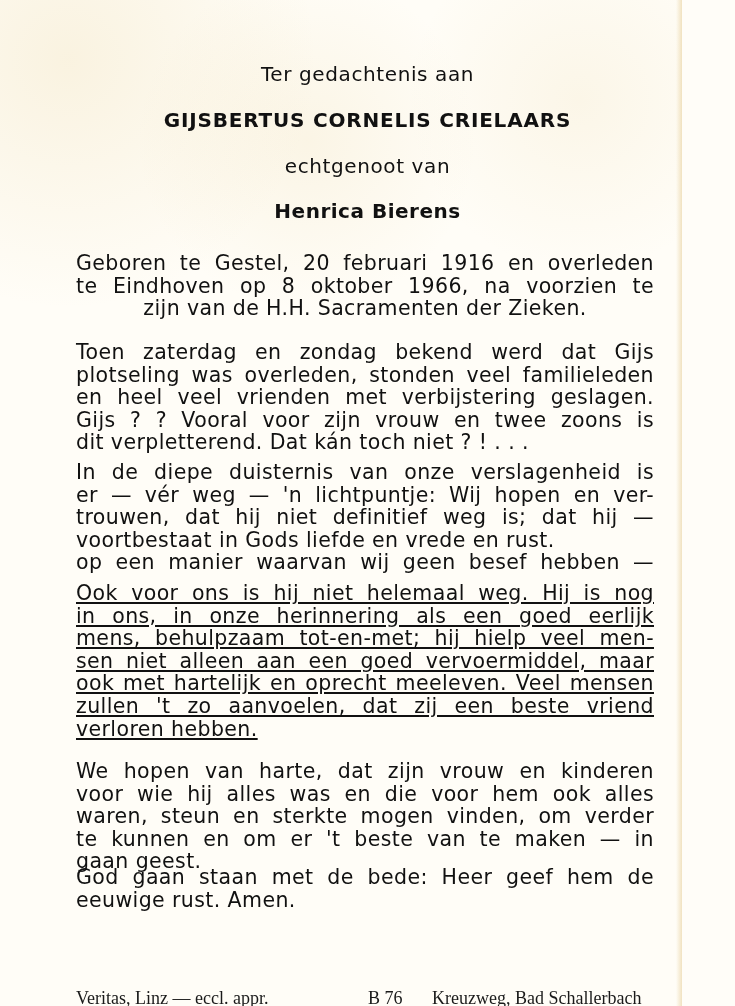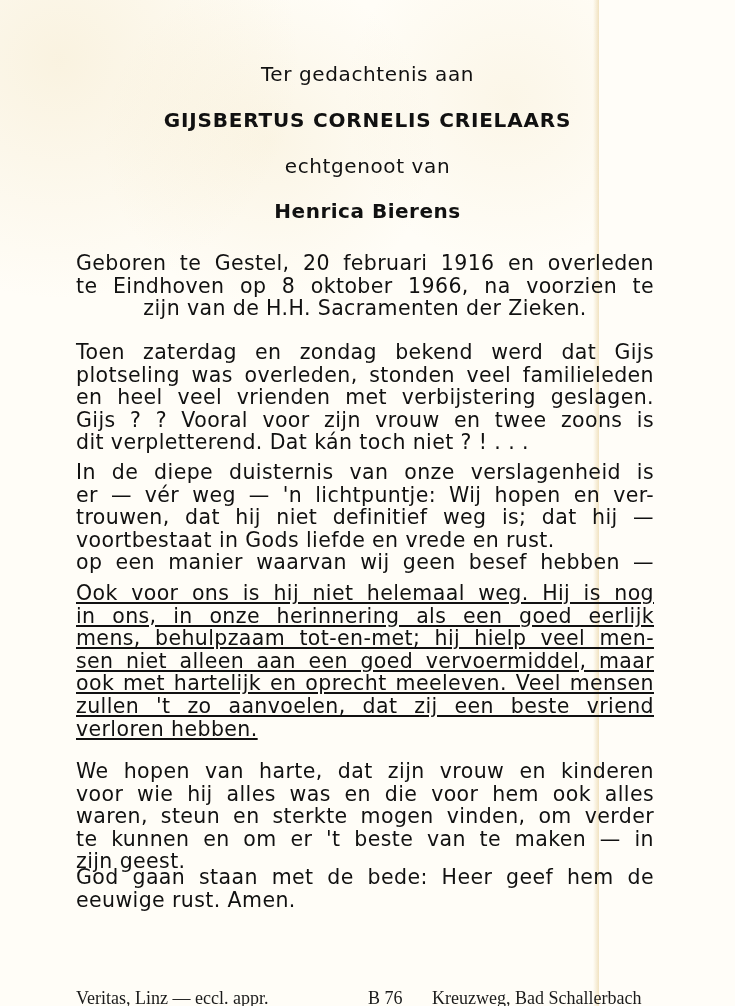--- a/index.html
+++ b/index.html
@@ -11,26 +11,27 @@
       height: 1006px;
       overflow: hidden;
       background: #fffdf8;
       position: relative;
       font-family: "DejaVu Sans", sans-serif;
       color: #111;
     }
     .card {
       position: absolute;
       left: 0; top: 0;
-      width: 599px; height: 1006px;
+      width: 654px; height: 1006px;
       background:
         radial-gradient(circle at 10% 6%, rgba(225,195,120,0.18) 0, rgba(255,255,255,0) 22%),
         radial-gradient(circle at 45% 14%, rgba(225,195,120,0.14) 0, rgba(255,255,255,0) 18%),
         radial-gradient(circle at 85% 10%, rgba(225,195,120,0.12) 0, rgba(255,255,255,0) 16%),
         #fffdf7;
+      padding-left: 28px;
     }
     .edge-right {
       position: absolute;
       right: 0; top: 0;
       width: 6px; height: 1006px;
       background: linear-gradient(to right, rgba(240,225,190,0) 0%, rgba(235,215,170,0.7) 100%);
     }
     .header-line {
       position: absolute;
       left: 0; width: 735px;
@@ -144,21 +145,21 @@
     <span class="line">ook met hartelijk en oprecht meeleven. Veel mensen</span>
     <span class="line">zullen 't zo aanvoelen, dat zij een beste vriend</span>
     <span class="line last">verloren hebben.</span>
   </div>
 
   <div class="body-text p4">
     <span class="line">We hopen van harte, dat zijn vrouw en kinderen</span>
     <span class="line">voor wie hij alles was en die voor hem ook alles</span>
     <span class="line">waren, steun en sterkte mogen vinden, om verder</span>
     <span class="line">te kunnen en om er 't beste van te maken — in</span>
-    <span class="line last">zijn geest.</span>
+    <span class="line last">gaan geest.</span>
   </div>
 
   <div class="body-text p5">
     <span class="line">God gaan staan met de bede: Heer geef hem de</span>
     <span class="line last">eeuwige rust. Amen.</span>
   </div>
 
   <div class="footer">
     <span class="f-pub">Veritas, Linz — eccl. appr.</span><span class="f-code">B 76</span><span class="f-title">Kreuzweg, Bad Schallerbach</span>
   </div>

